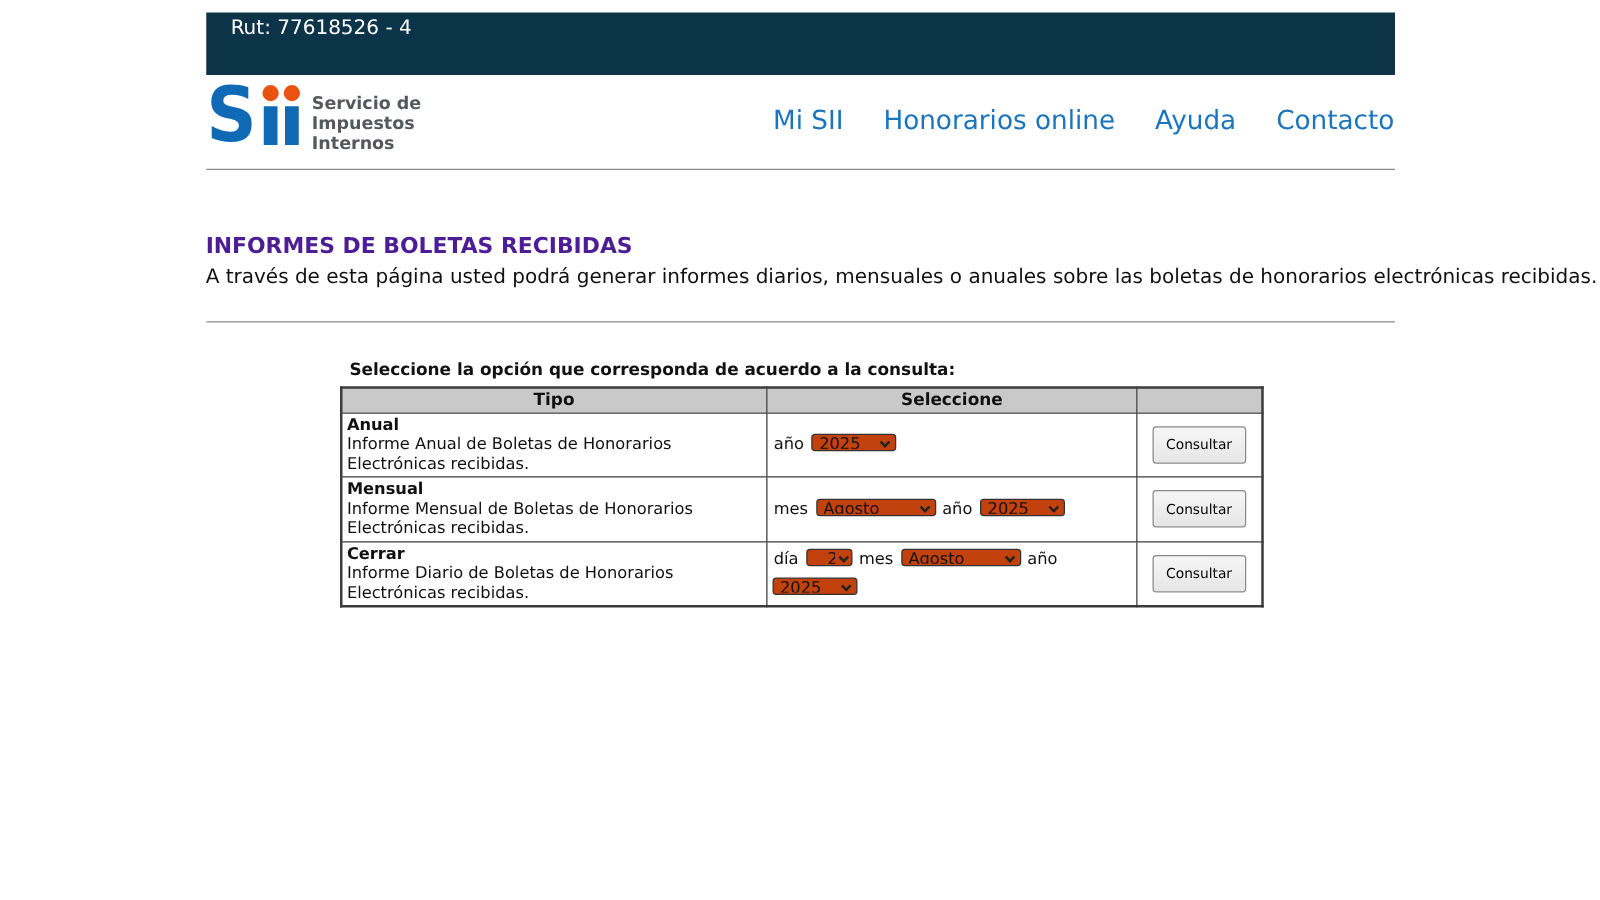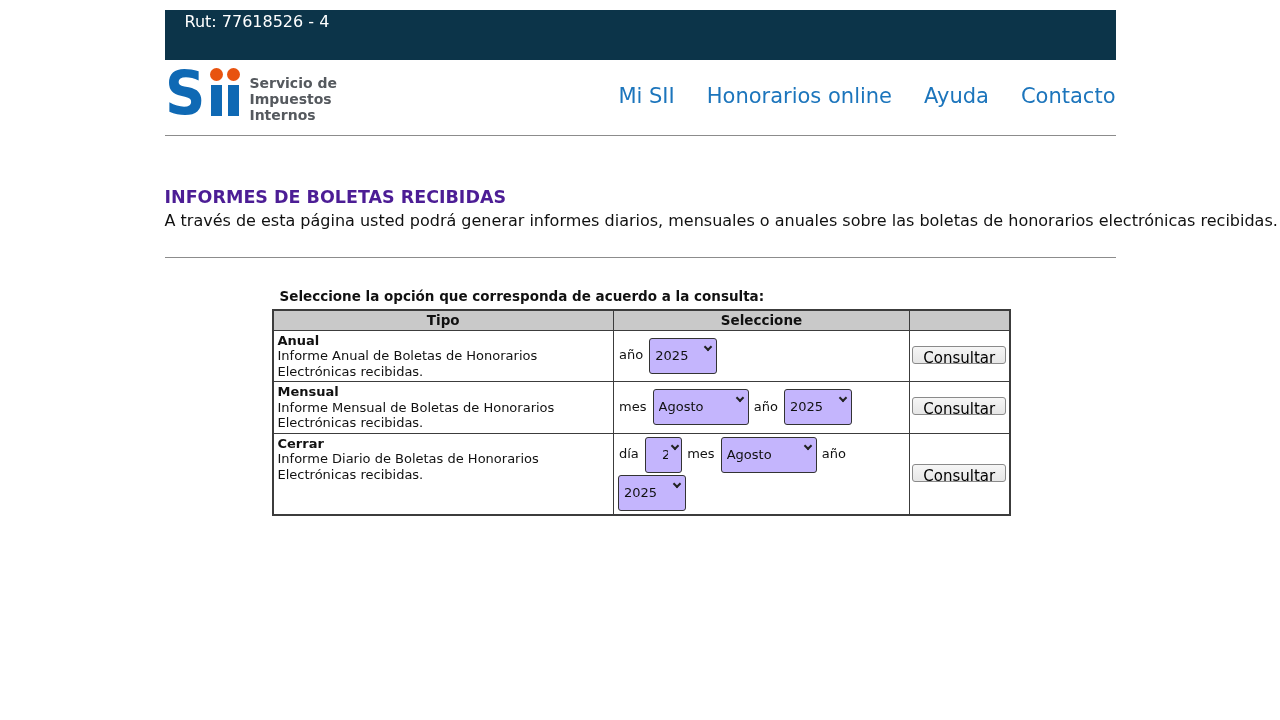--- a/index.html
+++ b/index.html
@@ -87,39 +87,39 @@
   td.tipo-cell{vertical-align:top;padding:2px 4px;line-height:15.5px;}
   td.tipo-cell .row-name{font-weight:bold;}
   td.sel-cell{vertical-align:middle;padding:2px 4px;line-height:21px;}
   td.btn-cell{vertical-align:middle;text-align:center;padding:2px;}
   tr.r1 td{height:46px;} tr.r2 td{height:47px;margin-left:28px;} tr.r3 td{height:51px;}
 
   .ctl-label{margin:0 2px 0 1px;}
   .sel-wrap{position:relative;display:inline-block;vertical-align:middle;margin:1px 0;}
   .sel-wrap select{
     appearance:none;-webkit-appearance:none;
-    background:#c4b5fd;border:1px solid #333;border-radius:3px;
-    height:36px;font-family:inherit;font-size:13px;color:#111;
+    background:#c2410c;border:1px solid #333;border-radius:3px;
+    height:14px;font-family:inherit;font-size:13px;color:#111;
     padding:0 16px 1px 5px;cursor:pointer;
   }
   .sel-wrap.w-year select{width:68px;}
   .sel-wrap.w-month select{width:96px;}
   .sel-wrap.w-day select{width:37px;padding-right:13px;padding-left:16px;}
   .sel-arrow{
     position:absolute;right:6px;top:6px;width:6px;height:6px;
     border-right:2px solid #222;border-bottom:2px solid #222;
     transform:rotate(45deg);pointer-events:none;
   }
   .sel-wrap.w-day .sel-arrow{right:4px;}
 
   .consultar-btn{
-    font-family:inherit;font-size:15px;color:#000;
+    font-family:inherit;font-size:11px;color:#000;
     background:linear-gradient(#f6f6f6,#e6e6e6);
     border:1px solid #8a8a8a;border-radius:3px;
-    padding:2px 10px;height:18px;cursor:pointer;
+    padding:2px 10px;height:30px;cursor:pointer;
   }
 </style>
 </head>
 <body>
 
 <div class="container">
 
   <div class="topbar">
     <span class="rut">Rut: 77618526 - 4</span>
   </div>

